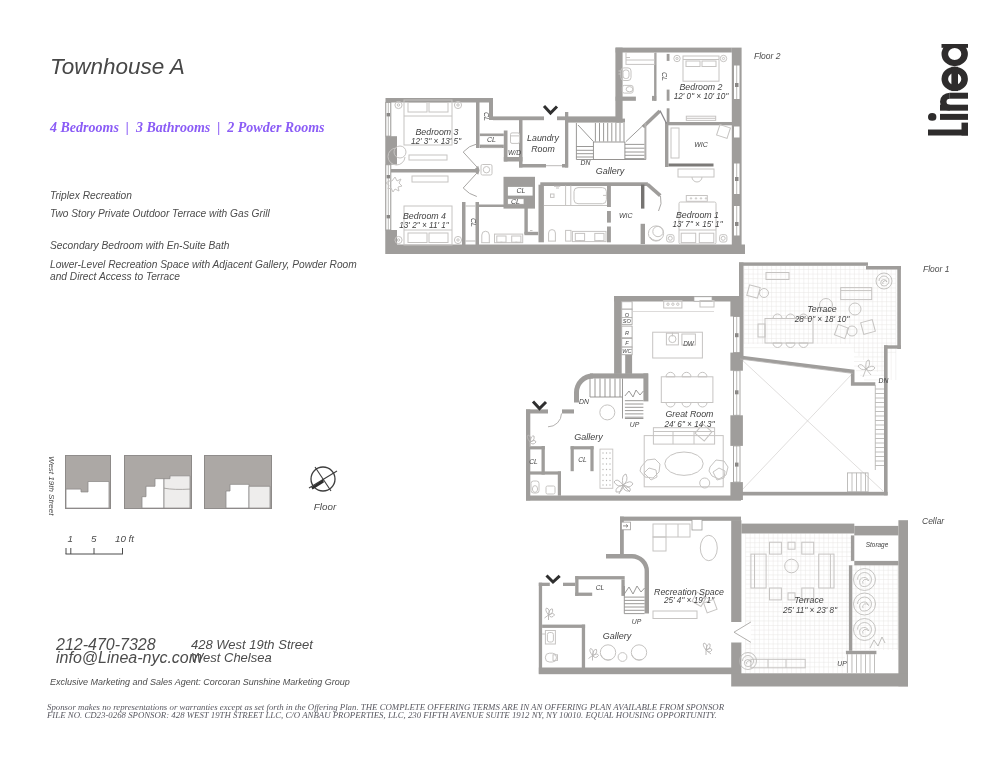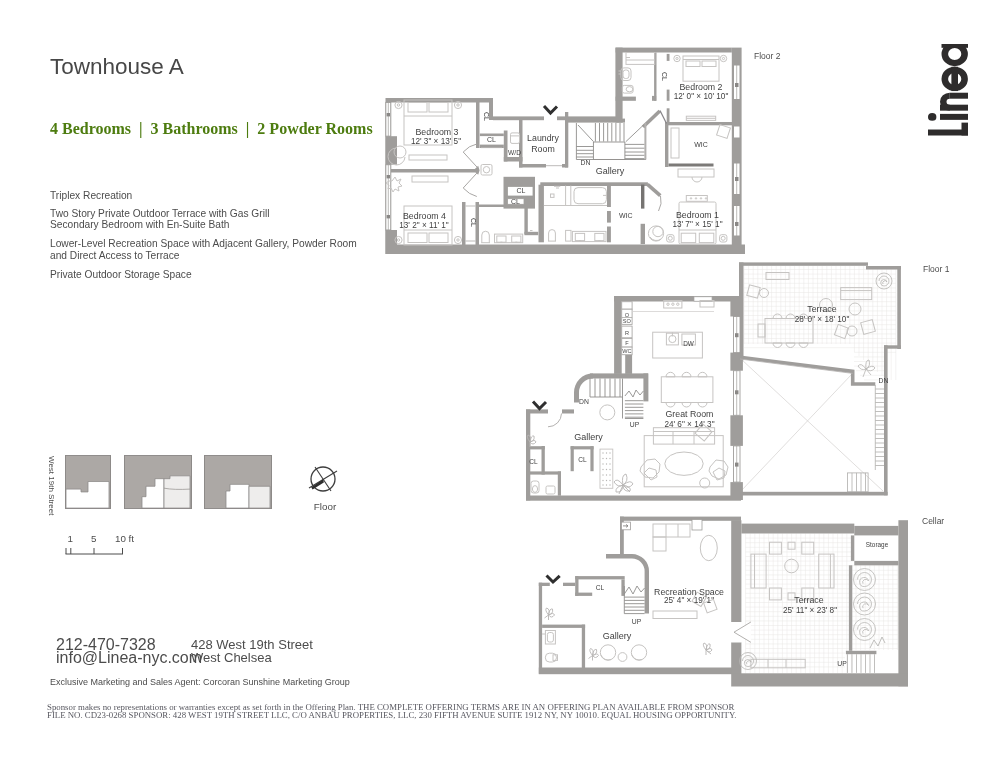--- a/index.html
+++ b/index.html
@@ -1,34 +1,33 @@
 <!DOCTYPE html>
 <html><head>
 <meta charset="utf-8">
 <style>
   html,body{margin:0;padding:0;}
   body{width:1000px;height:772px;background:#ffffff;font-family:"Liberation Sans", sans-serif;}
-  .page{position:relative;width:1000px;height:769px;overflow:hidden;background:#fff;}
+  .page{position:relative;width:1000px;height:769px;overflow:hidden;background:#fff;font-style:italic;}
   .abs{position:absolute;}
 </style>
 </head>
 <body>
 <div class="page">
 
   <div class="abs" style="left:50px;top:54px;font-size:22.5px;font-weight:400;color:#474747;letter-spacing:0px;">Townhouse A</div>
 
-  <div class="abs" style="left:50px;top:120px;font-family:'Liberation Serif',serif;font-size:16px;font-weight:700;color:#4d7c0f;">4 Bedrooms&nbsp; | &nbsp;3 Bathrooms&nbsp; | &nbsp;2 Powder Rooms</div>
+  <div class="abs" style="left:50px;top:120px;font-family:'Liberation Serif',serif;font-size:14px;font-weight:700;color:#8b5cf6;">4 Bedrooms&nbsp; | &nbsp;3 Bathrooms&nbsp; | &nbsp;2 Powder Rooms</div>
 
 
   <div class="abs" style="left:50px;top:190.5px;font-size:10.2px;color:#4c4c4c;white-space:nowrap;">
     <div style="margin-bottom:7.5px;line-height:10.8px;">Triplex Recreation</div>
-    <div style="margin-bottom:0;line-height:10.8px;">Two Story Private Outdoor Terrace with Gas Grill</div>
+    <div style="margin-bottom:21px;line-height:10.8px;">Two Story Private Outdoor Terrace with Gas Grill</div>
     <div style="margin-bottom:7.5px;line-height:10.8px;">Secondary Bedroom with En-Suite Bath</div>
     <div style="margin-bottom:7.5px;line-height:12.4px;">Lower-Level Recreation Space with Adjacent Gallery, Powder Room<br>and Direct Access to Terrace</div>
-    <div style="margin-bottom:7.5px;line-height:10.8px;">Private Outdoor Storage Space</div>
   </div>
 
   <div class="abs" style="left:55.5px;top:456px;font-size:8px;color:#4c4c4c;transform:rotate(90deg);transform-origin:0 0;white-space:nowrap;letter-spacing:0px;">West 19th Street</div>
 
   <svg class="abs" style="left:65px;top:455px;" width="46" height="54" viewBox="0 0 46 57" preserveAspectRatio="none">
     <rect x="0.5" y="0.5" width="45" height="56" fill="#aca8a5" stroke="#8d8a88" stroke-width="1"></rect>
     <path d="M1 56 L1 36 L16 36 L16 39 L23 39 L23 28 L44 28 L44 56 Z" fill="#ffffff" stroke="#8d8a88" stroke-width="0.8"></path>
   </svg>
 
   <svg class="abs" style="left:124px;top:455px;" width="68" height="54" viewBox="0 0 68 57" preserveAspectRatio="none">

